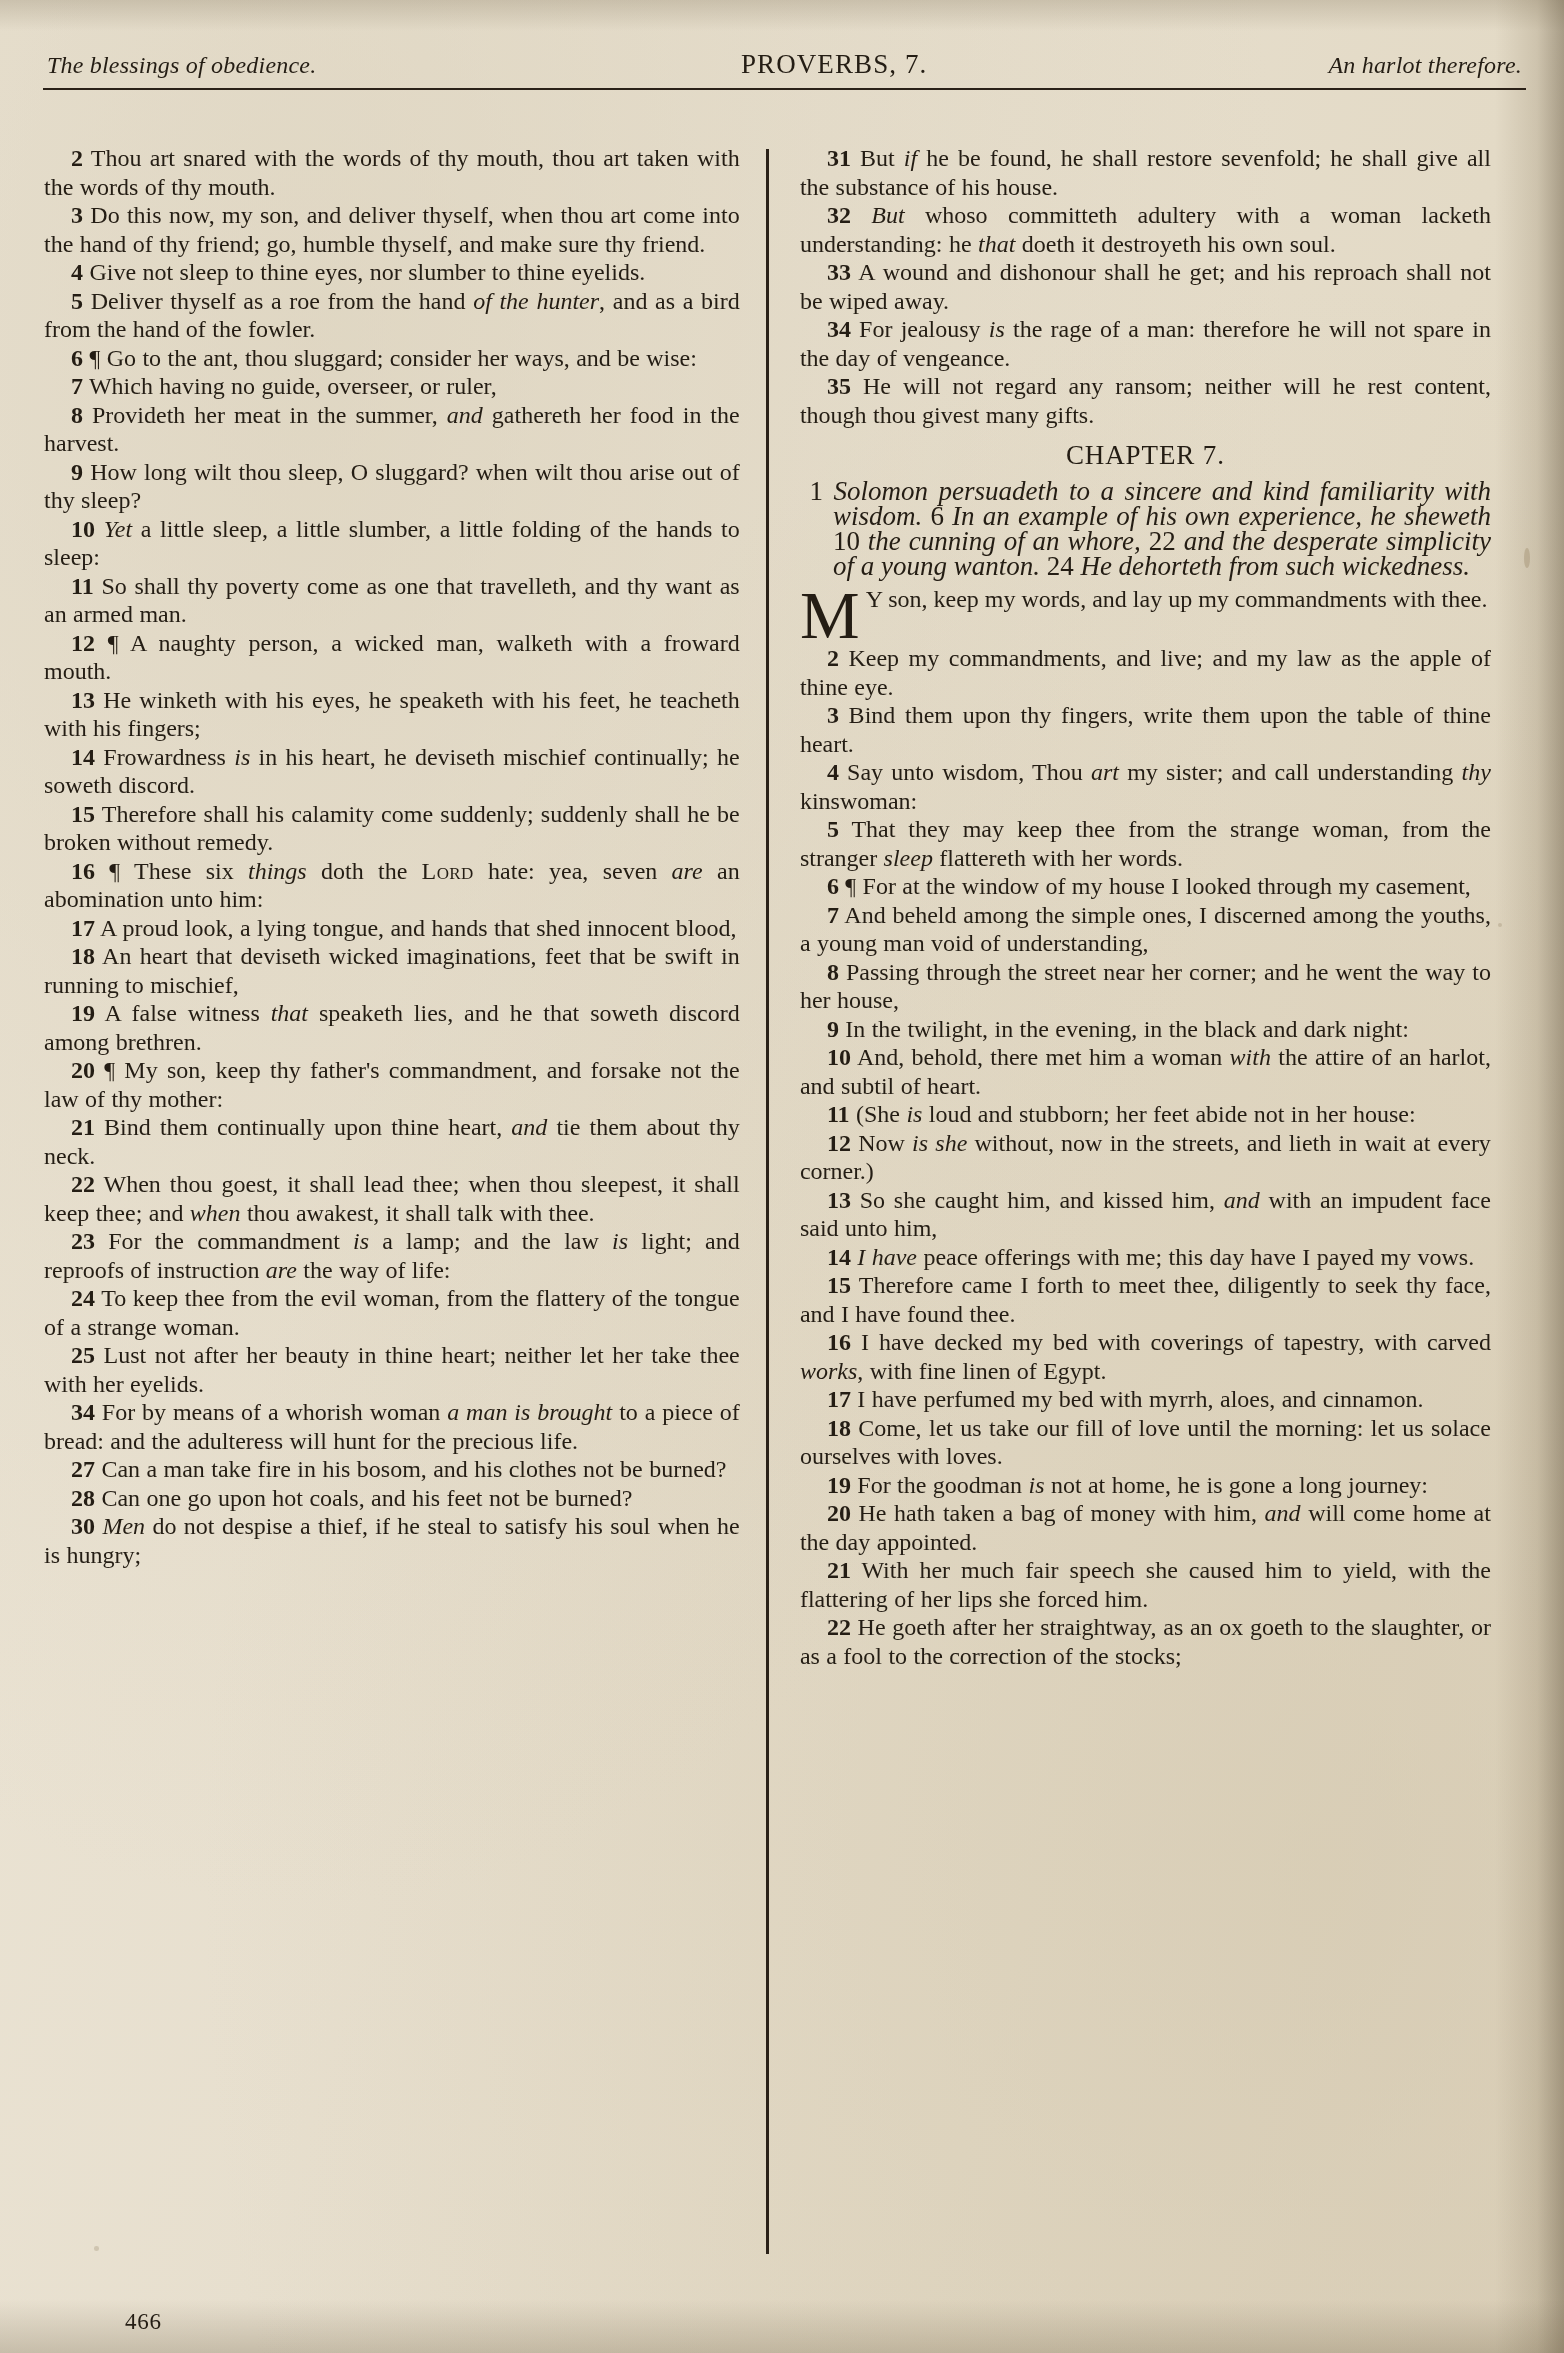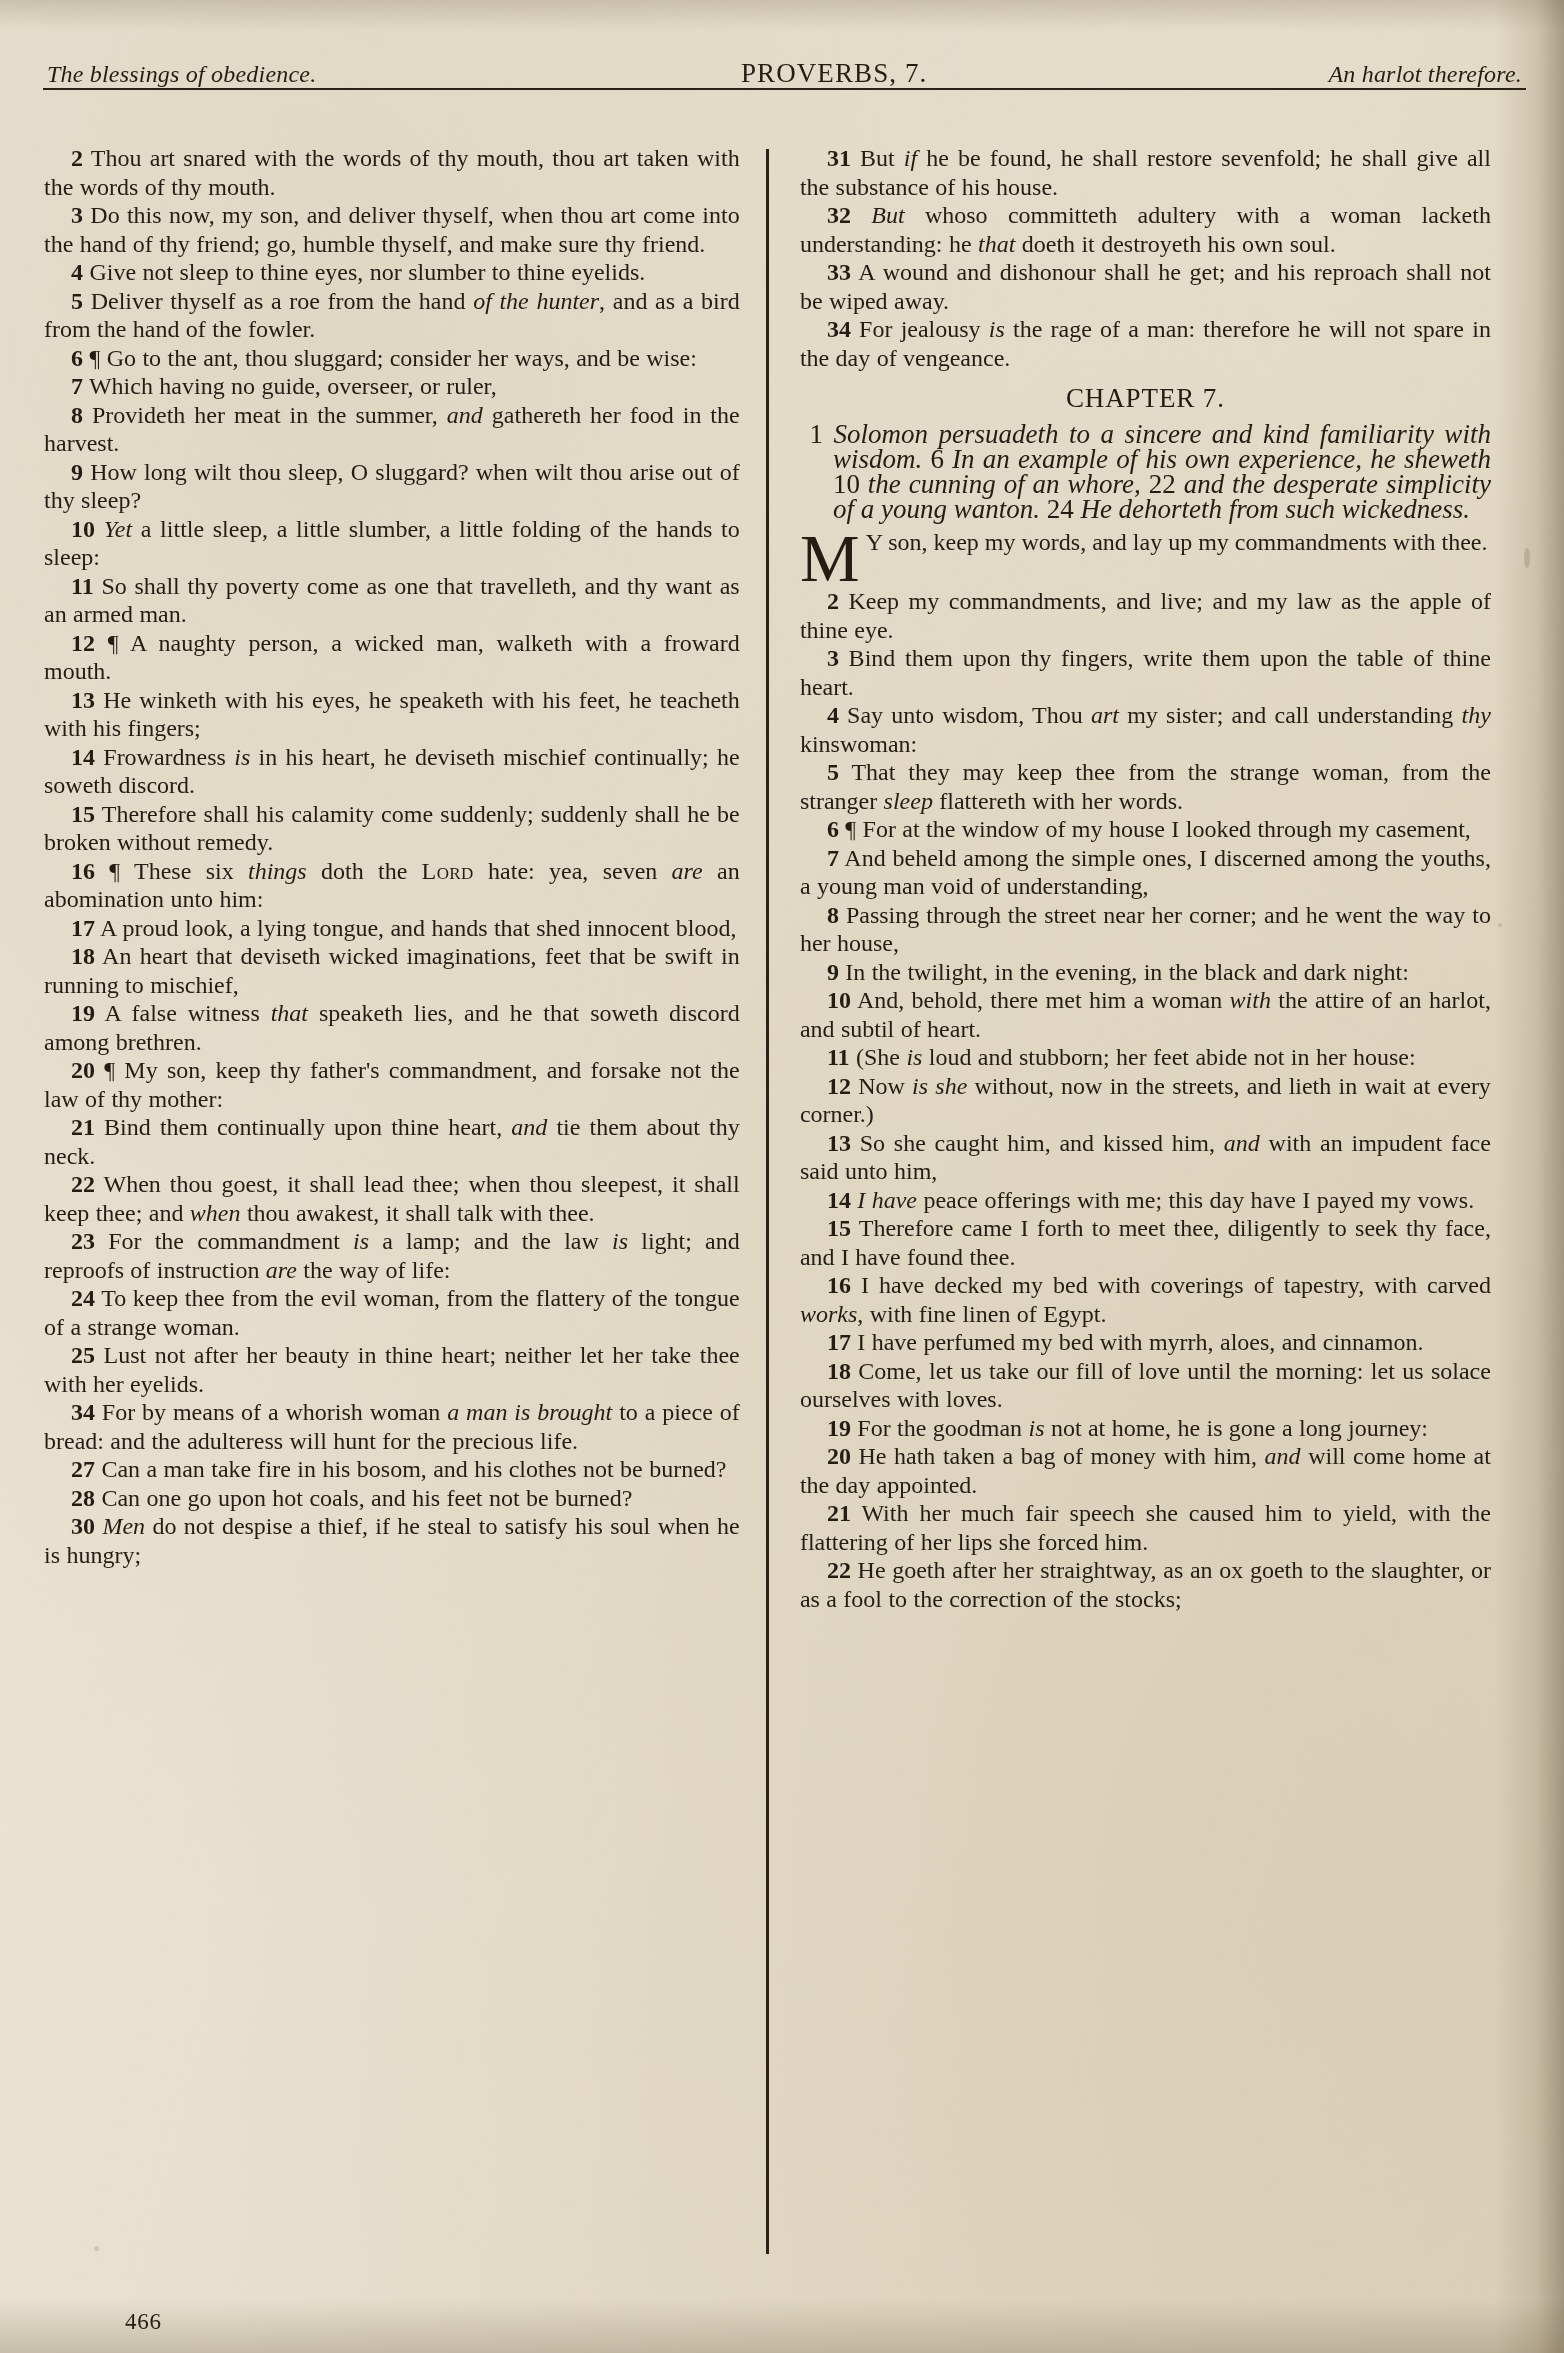--- a/index.html
+++ b/index.html
@@ -50,21 +50,21 @@
   .speck {
     position: absolute;
     border-radius: 50%;
     background: rgba(120,100,70,0.22);
     pointer-events: none;
   }
 
   
   .runhead {
     position: absolute;
-    top: 58px;
+    top: 49px;
     left: 47px;
     right: 43px;
     height: 41px;
     display: flex;
     align-items: baseline;
     justify-content: space-between;
   }
   .runhead .left, .runhead .right {
     font-style: italic;
     font-size: 24px;
@@ -225,20 +225,21 @@
       <p class="v"><b>30</b> <span class="it">Men</span> do not despise a thief, if he steal to satisfy his soul when he is hungry;</p>
     </div>
 
     <div class="divider"></div>
 
     <div class="col col-right">
       <p class="v"><b>31</b> But <span class="it">if</span> he be found, he shall restore sevenfold; he shall give all the substance of his house.</p>
       <p class="v"><b>32</b> <span class="it">But</span> whoso committeth adultery with a woman lacketh understanding: he <span class="it">that</span> doeth it destroyeth his own soul.</p>
       <p class="v"><b>33</b> A wound and dishonour shall he get; and his reproach shall not be wiped away.</p>
       <p class="v"><b>34</b> For jealousy <span class="it">is</span> the rage of a man: therefore he will not spare in the day of vengeance.</p>
+      <p class="v"><b>35</b> He will not regard any ransom; neither will he rest content, though thou givest many gifts.</p>
 
       <div class="chapter-head">CHAPTER 7.</div>
 
       <p class="argument"><span class="num">1</span> Solomon persuadeth to a sincere and kind familiarity with wisdom. <span class="num">6</span> In an example of his own experience, he sheweth <span class="num">10</span> the cunning of an whore, <span class="num">22</span> and the desperate simplicity of a young wanton. <span class="num">24</span> He dehorteth from such wickedness.</p>
 
       <p class="dropcap-para"><span class="dropcap">M</span><span>Y son, keep my words, and lay up my commandments with thee.</span></p>
 
       <p class="v"><b>2</b> Keep my commandments, and live; and my law as the apple of thine eye.</p>
       <p class="v"><b>3</b> Bind them upon thy fingers, write them upon the table of thine heart.</p>
       <p class="v"><b>4</b> Say unto wisdom, Thou <span class="it">art</span> my sister; and call understanding <span class="it">thy</span> kinswoman:</p>

